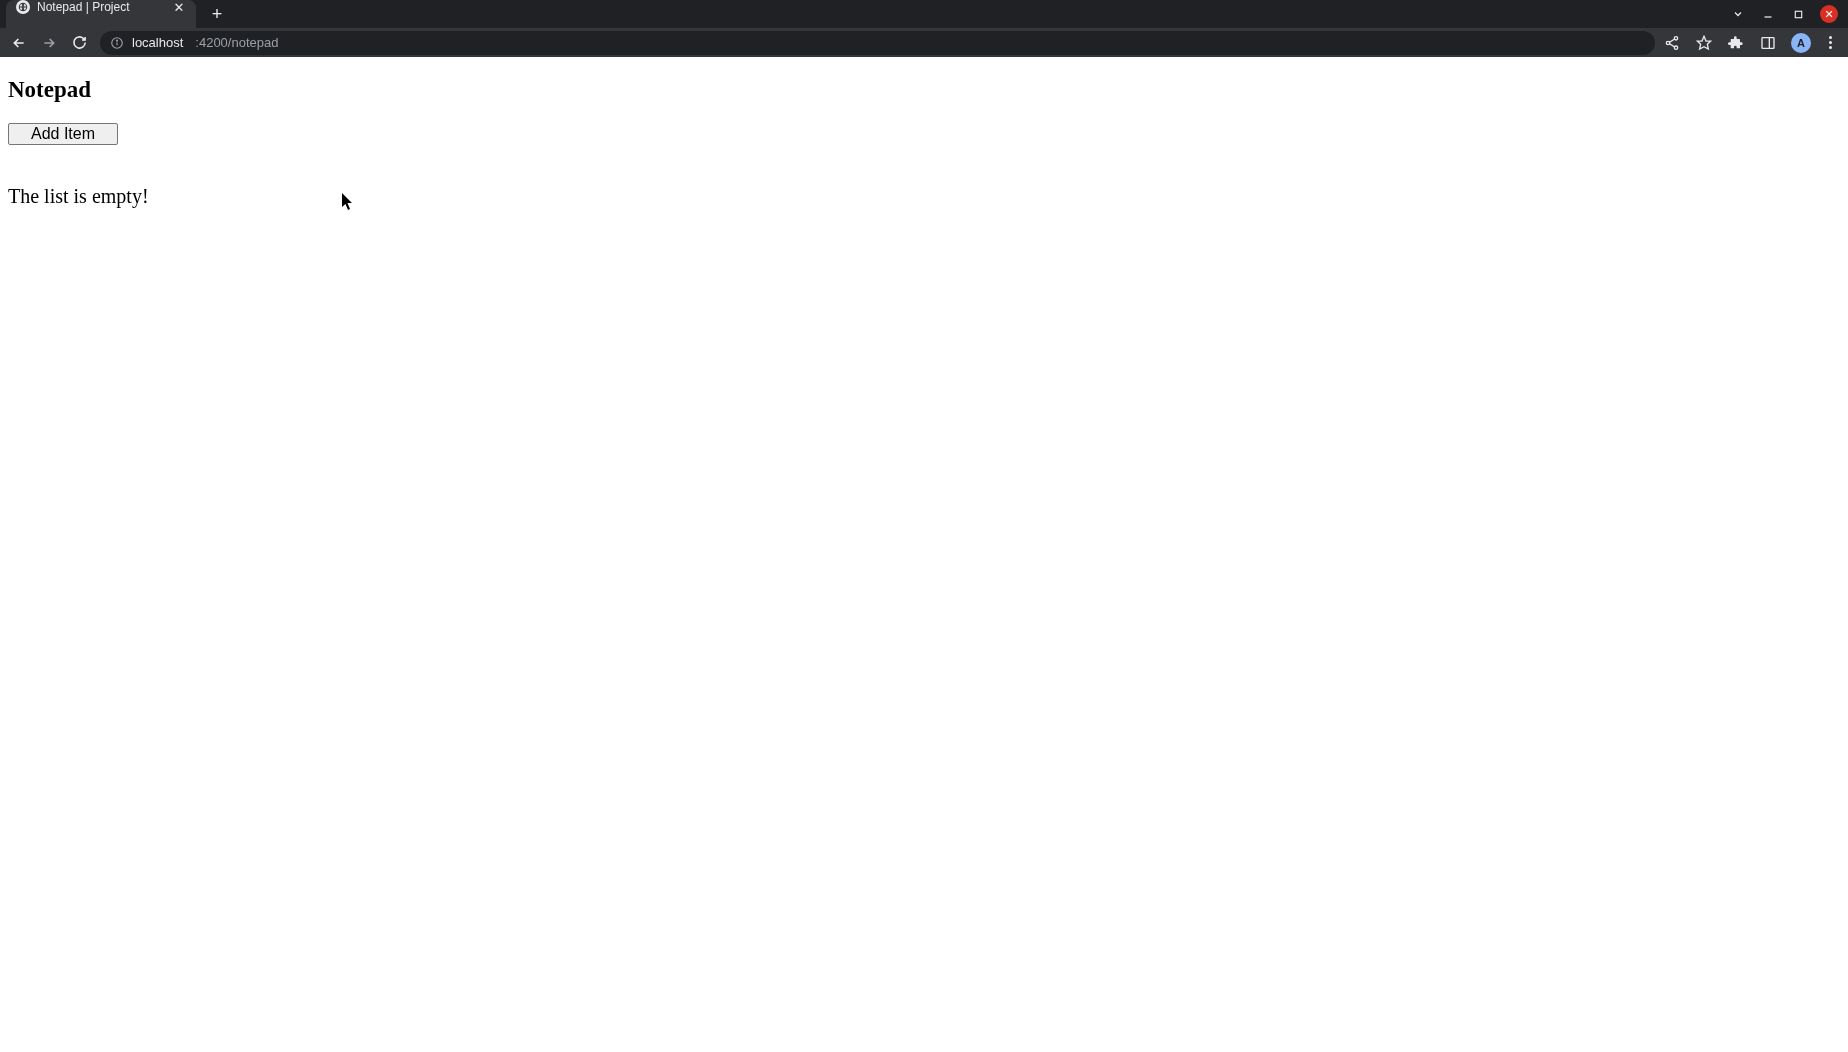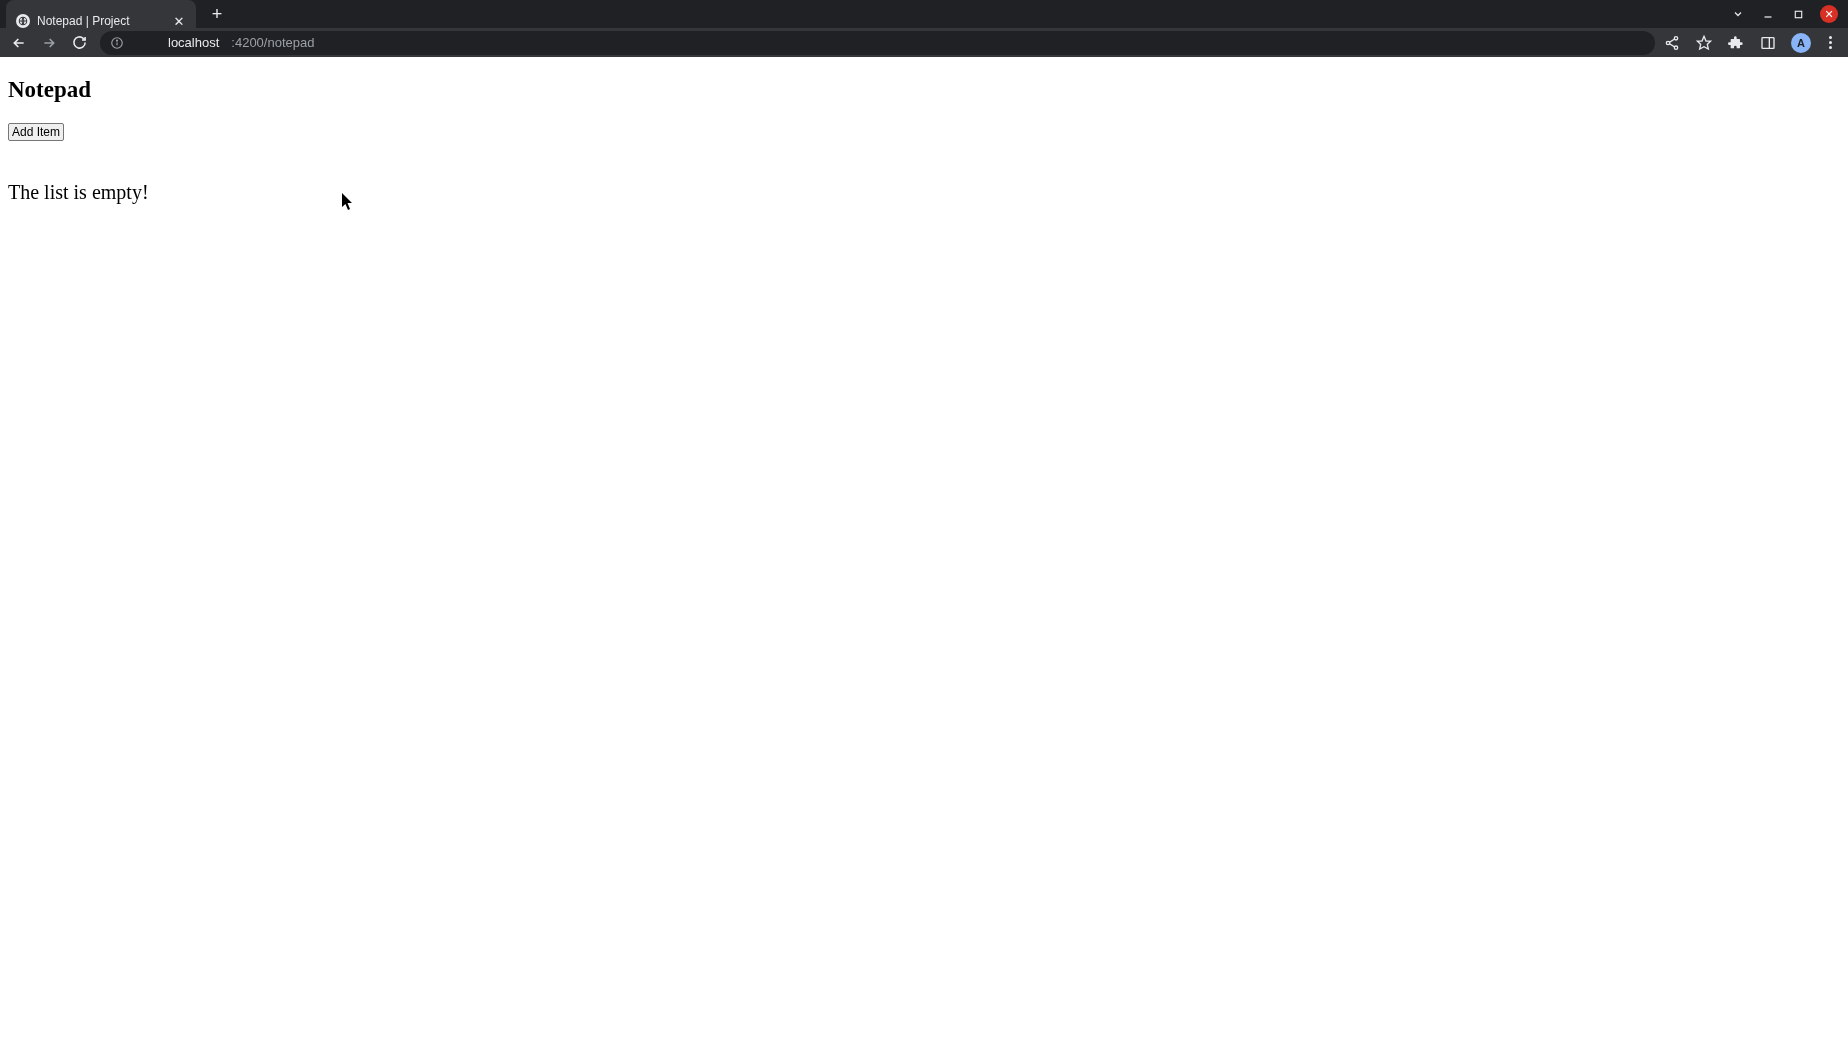--- a/index.html
+++ b/index.html
@@ -22,21 +22,21 @@
       flex-direction: column;
     }
     .tab-bar {
       height: 28px;
       display: flex;
       align-items: center;
       background: #202124;
     }
     .tab {
       display: flex;
-      align-items: flex-end;
+      align-items: flex-start;
       background: #35363a;
       height: 28px;
       width: 190px;
       border-radius: 8px 8px 0 0;
       padding: 0 10px;
       margin-left: 6px;
       color: #e8eaed;
       font-size: 12px;
       gap: 7px;
     }
@@ -147,21 +147,21 @@
       display: flex;
       align-items: center;
       justify-content: center;
       color: #9aa0a6;
     }
     .url-text {
       color: #e8eaed;
       font-size: 13px;
       font-family: Arial, sans-serif;
     }
-    .url-host { color: #e8eaed; margin-left: 36px; }
+    .url-host { color: #e8eaed; }
     .url-rest { color: #9aa0a6; margin-left: 12px; }
     .right-icons {
       display: flex;
       align-items: center;
       gap: 14px;
       padding-right: 6px;
     }
     .right-icon {
       width: 18px;
       height: 18px;
@@ -215,22 +215,22 @@
     .item-input {
       width: 145px;
       height: 18px;
       border: 1px solid #767676;
       font-size: 13px;
       padding: 1px 2px;
       vertical-align: baseline;
     }
     .add-btn {
       font-family: Arial, sans-serif;
-      font-size: 12px;
-      padding: 1px 3px;
+      font-size: 16px;
+      padding: 1px 22px;
       border: 1px solid #767676;
       background: #efefef;
       border-radius: 2px;
       cursor: pointer;
       margin-top: 2px;
     }
     .empty-msg {
       margin-top: 40px;
       font-size: 20px;
     }

